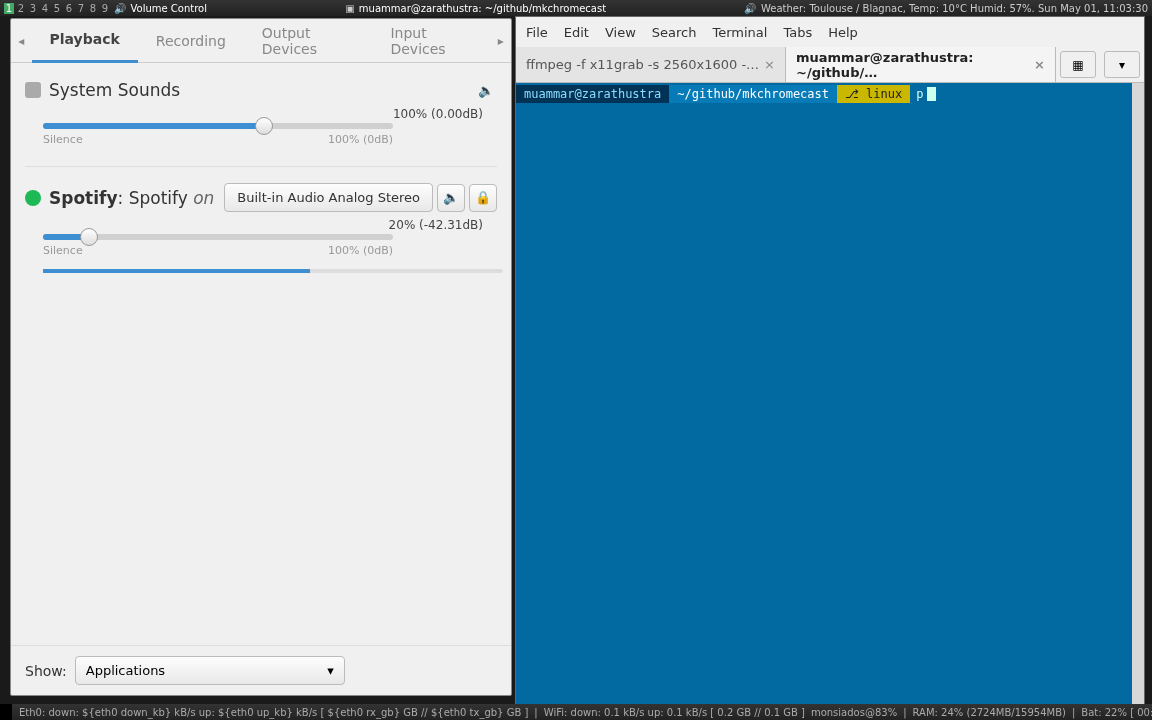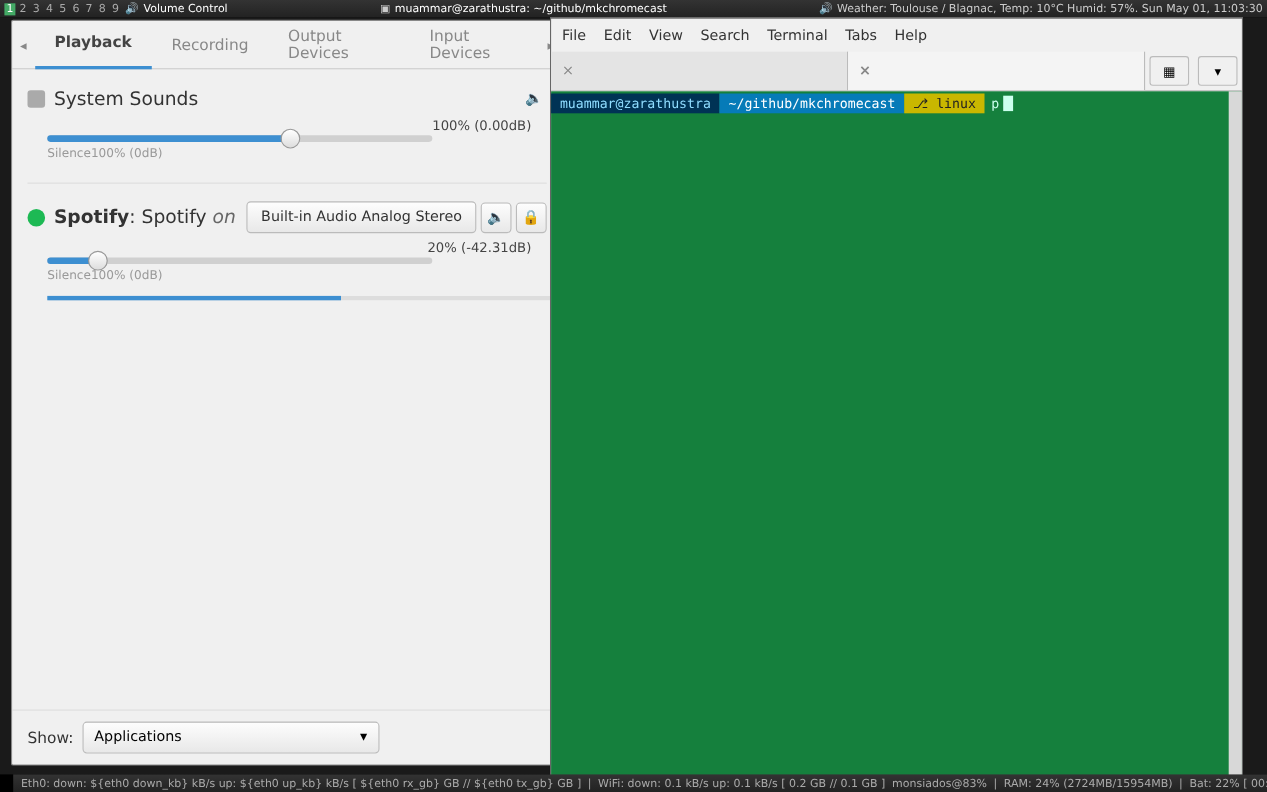--- a/index.html
+++ b/index.html
@@ -123,21 +123,21 @@
 .thumb {
   position:absolute;
   top:-6px;
   width:18px; height:18px;
   background:linear-gradient(#fff,#ddd);
   border:1px solid #999;
   border-radius:50%;
   transform:translateX(-50%);
 }
 .slider-labels {
-  display:flex; 
+  display:flex; justify-content:space-between;
   width:350px;
   font-size:11px; color:#999;
   margin-top:4px;
 }
 .vu-meter {
   height:4px;
   background:#ddd;
   border-radius:2px;
   margin-top:12px;
   width:100%;
@@ -161,21 +161,21 @@
   padding:6px 10px;
   background:linear-gradient(#fdfdfd,#e8e8e8);
   border:1px solid #bbb;
   border-radius:4px;
   display:flex; align-items:center; justify-content:space-between;
   font-size:13px;
 }
 
 .term-window {
   position:absolute;
-  left:500px; top:0;
+  left:515px; top:0;
   width:630px; height:700px;
   background:#f0f0f0;
   border:1px solid #666;
   display:flex; flex-direction:column;
 }
 .term-menu {
   height:30px;
   display:flex; align-items:center;
   gap:16px;
   padding:0 10px;
@@ -201,21 +201,21 @@
 .term-tab .close { color:#888; cursor:pointer; }
 .term-tabctl {
   width:36px;
   display:flex; align-items:center; justify-content:center;
   border:1px solid #bbb;
   border-radius:3px;
   margin:4px;
 }
 .term-body {
   flex:1;
-  background:#15803d;
+  background:#0369a1;
   font-family: "DejaVu Sans Mono", monospace;
   font-size:12px;
   padding:2px 4px 0 0;
   position:relative;
   color:#cfe;
 }
 .prompt-bar {
   display:flex;
   height:18px;
   font-size:12px;
@@ -355,23 +355,25 @@
       <span>File</span>
       <span>Edit</span>
       <span>View</span>
       <span>Search</span>
       <span>Terminal</span>
       <span>Tabs</span>
       <span>Help</span>
     </div>
     <div class="term-tabs">
       <div class="term-tab">
+        <span>ffmpeg -f x11grab -s 2560x1600 -…</span>
         <span class="close">×</span>
       </div>
       <div class="term-tab active">
+        <span>muammar@zarathustra: ~/github/…</span>
         <span class="close">×</span>
       </div>
       <div class="term-tabctl">▦</div>
       <div class="term-tabctl">▾</div>
     </div>
     <div class="term-body">
       <div class="prompt-bar">
         <div class="seg user">muammar@zarathustra</div>
         <div class="seg path">~/github/mkchromecast</div>
         <div class="seg branch">⎇ linux</div>

